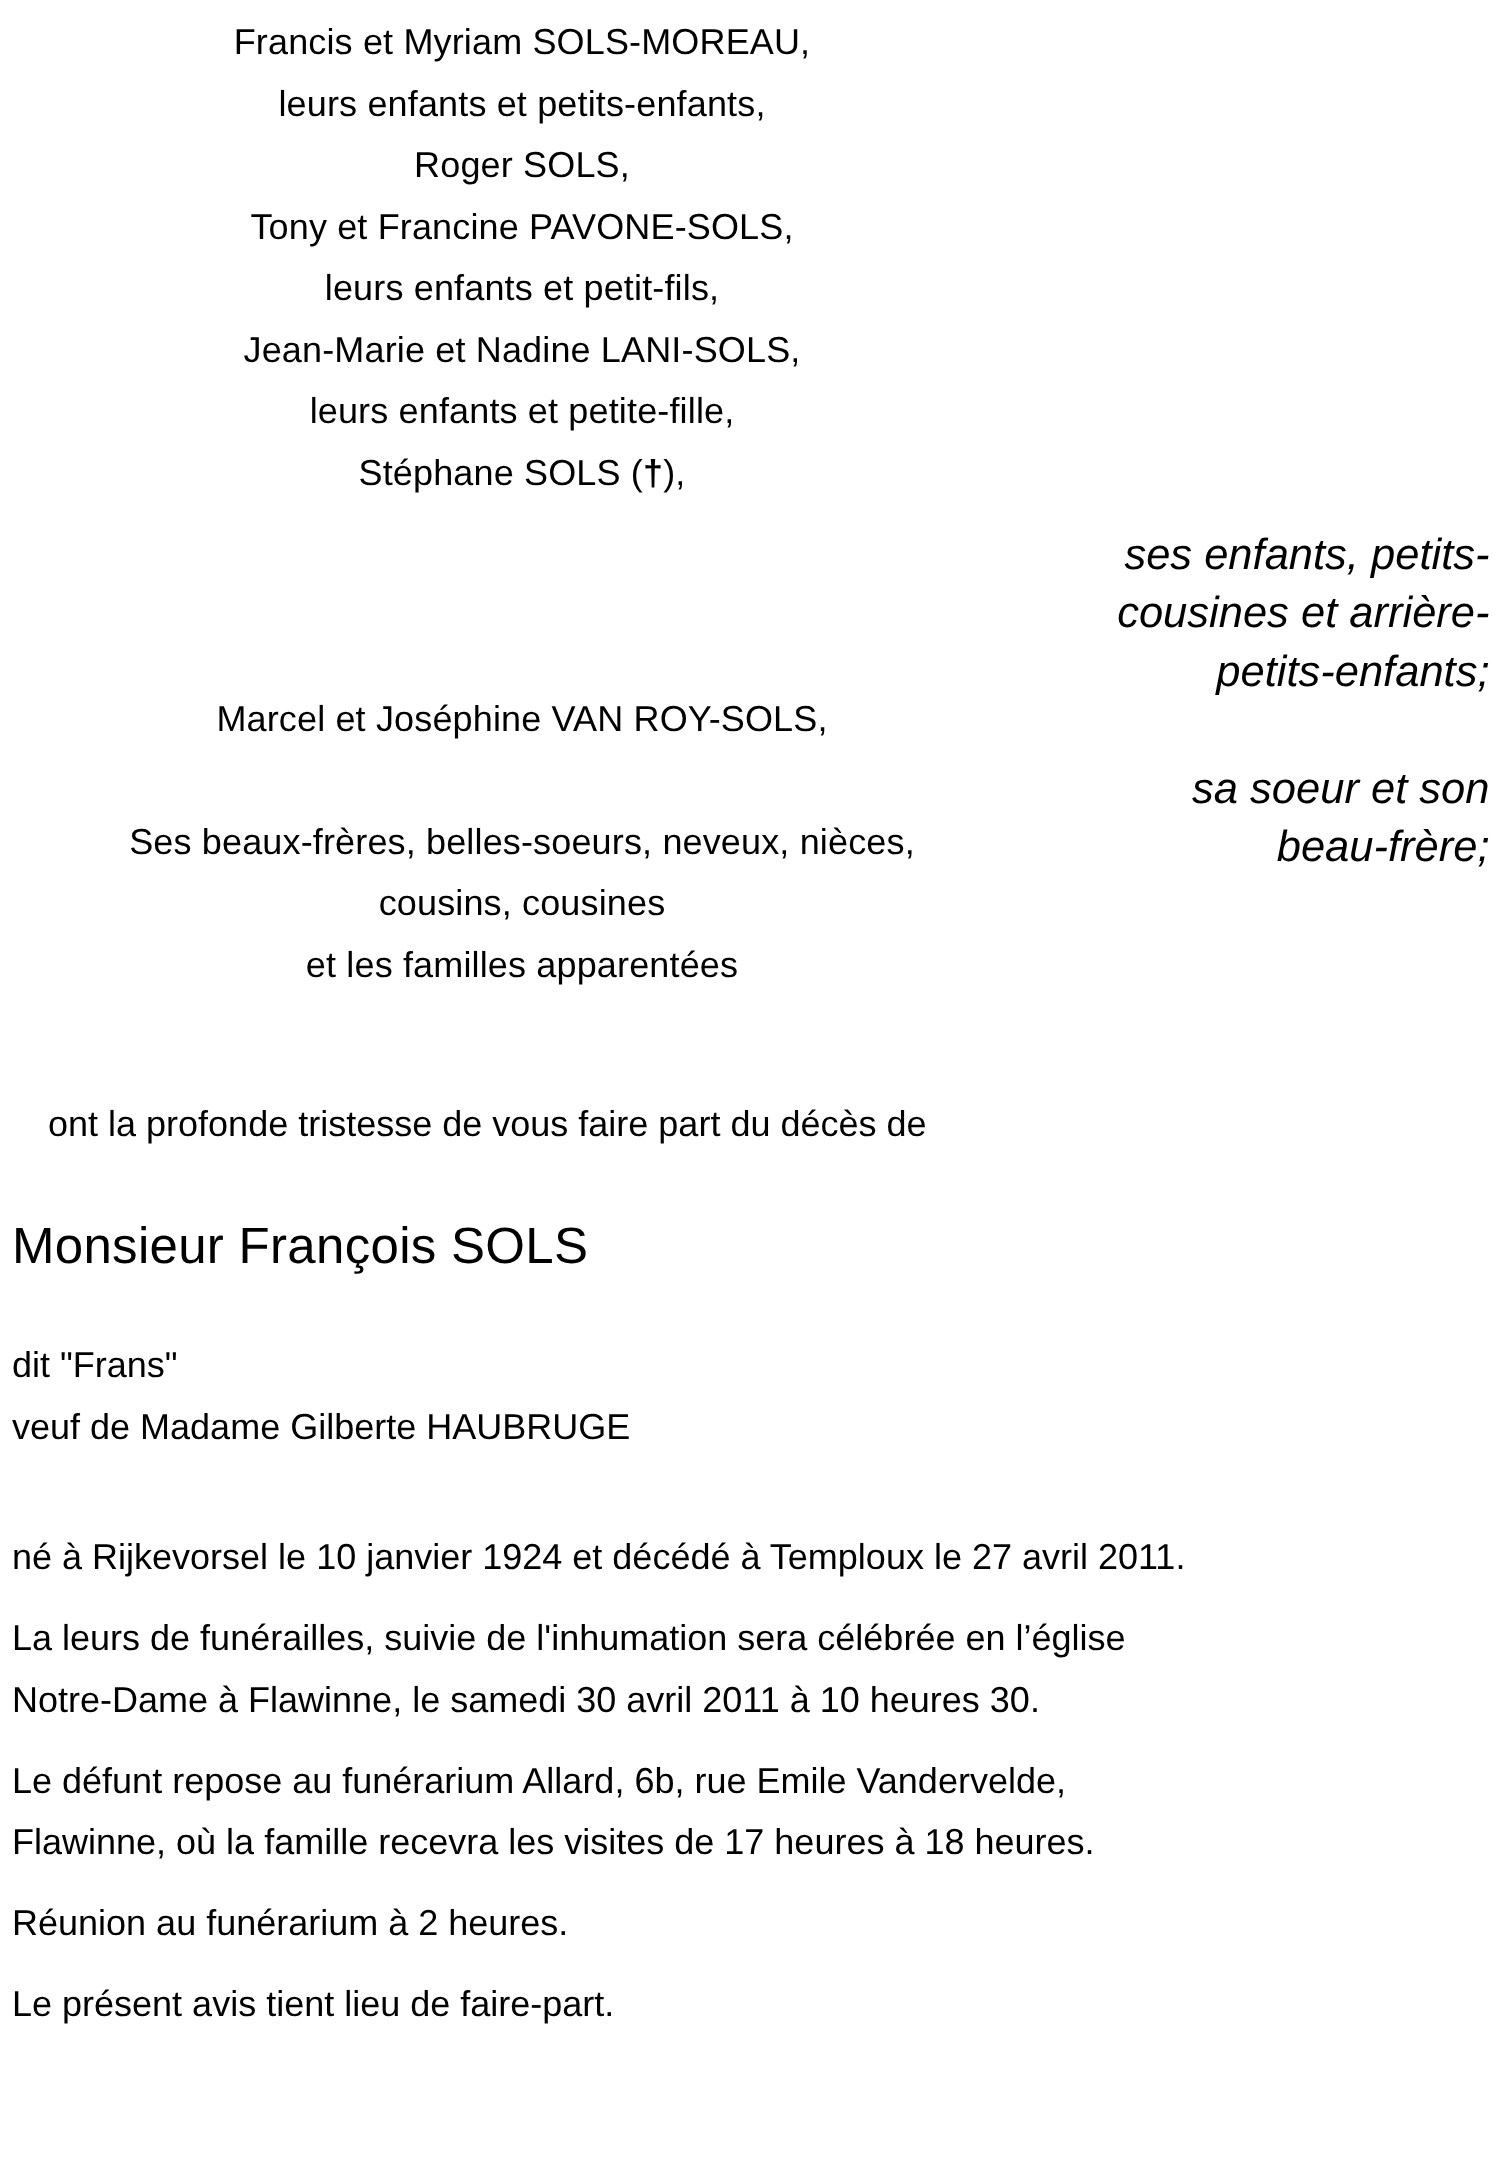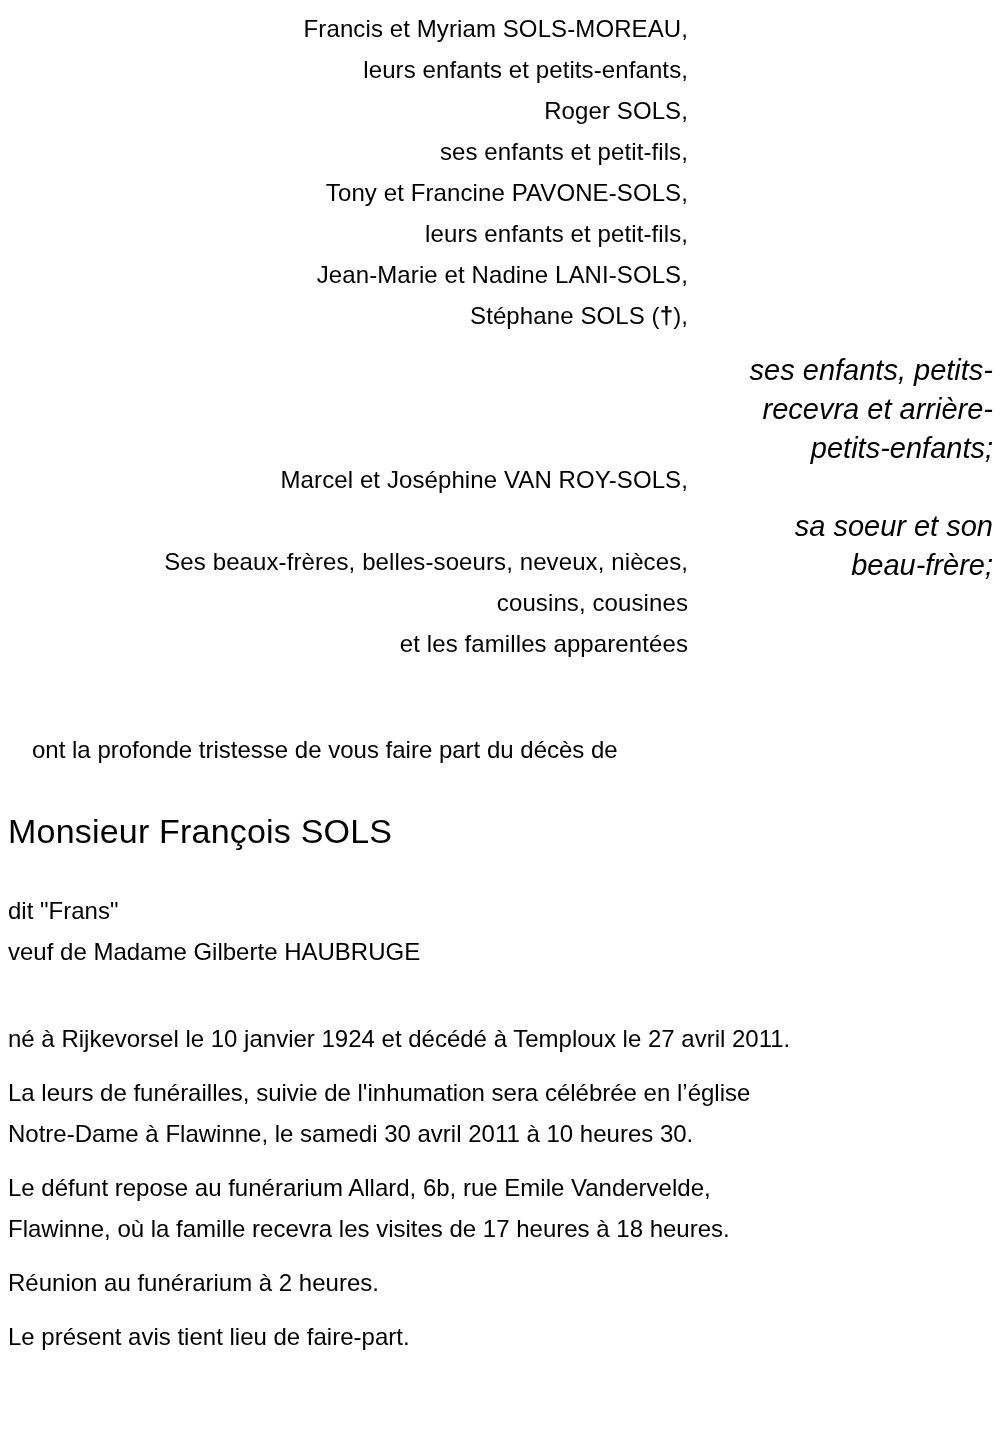--- a/index.html
+++ b/index.html
@@ -34,21 +34,21 @@
     top: 0;
     width: 1000px;
     height: 690px;
   }
 
   .kin-column {
     position: absolute;
     left: 8px;
     top: 8px;
     width: 680px;
-    text-align: right;
+    text-align: center;
   }
 
   .kin-line {
     font-size: 24px;
     line-height: 41px;
     letter-spacing: 0.1px;
     white-space: pre;
   }
   .kin-line.blank { visibility: hidden; }
 
@@ -127,38 +127,38 @@
 <body>
 
 <div class="notice">
 
   <div class="family-zone">
 
     <div class="kin-column">
       <div class="kin-line">Francis et Myriam SOLS-MOREAU,</div>
       <div class="kin-line">leurs enfants et petits-enfants,</div>
       <div class="kin-line">Roger SOLS,</div>
-      <div class="kin-line">ses enfants et petit-fils,</div>
       <div class="kin-line">Tony et Francine PAVONE-SOLS,</div>
       <div class="kin-line">leurs enfants et petit-fils,</div>
       <div class="kin-line">Jean-Marie et Nadine LANI-SOLS,</div>
+      <div class="kin-line">leurs enfants et petite-fille,</div>
       <div class="kin-line"><span>Stéphane SOLS (</span><span class="dagger">†</span><span>),</span></div>
       <div class="kin-line blank">&nbsp;</div>
       <div class="kin-line blank">&nbsp;</div>
       <div class="kin-line blank">&nbsp;</div>
       <div class="kin-line">Marcel et Joséphine VAN ROY-SOLS,</div>
       <div class="kin-line blank">&nbsp;</div>
       <div class="kin-line">Ses beaux-frères, belles-soeurs, neveux, nièces,</div>
       <div class="kin-line">cousins, cousines</div>
       <div class="kin-line">et les familles apparentées</div>
     </div>
 
     <div class="relation-column">
       <div class="relation-line">ses enfants, petits-</div>
-      <div class="relation-line">recevra et arrière-</div>
+      <div class="relation-line">cousines et arrière-</div>
       <div class="relation-line">petits-enfants;</div>
       <div class="relation-line blank">&nbsp;</div>
       <div class="relation-line">sa soeur et son</div>
       <div class="relation-line">beau-frère;</div>
     </div>
 
   </div>
 
   <div class="announce">ont la profonde tristesse de vous faire part du décès de</div>
 

